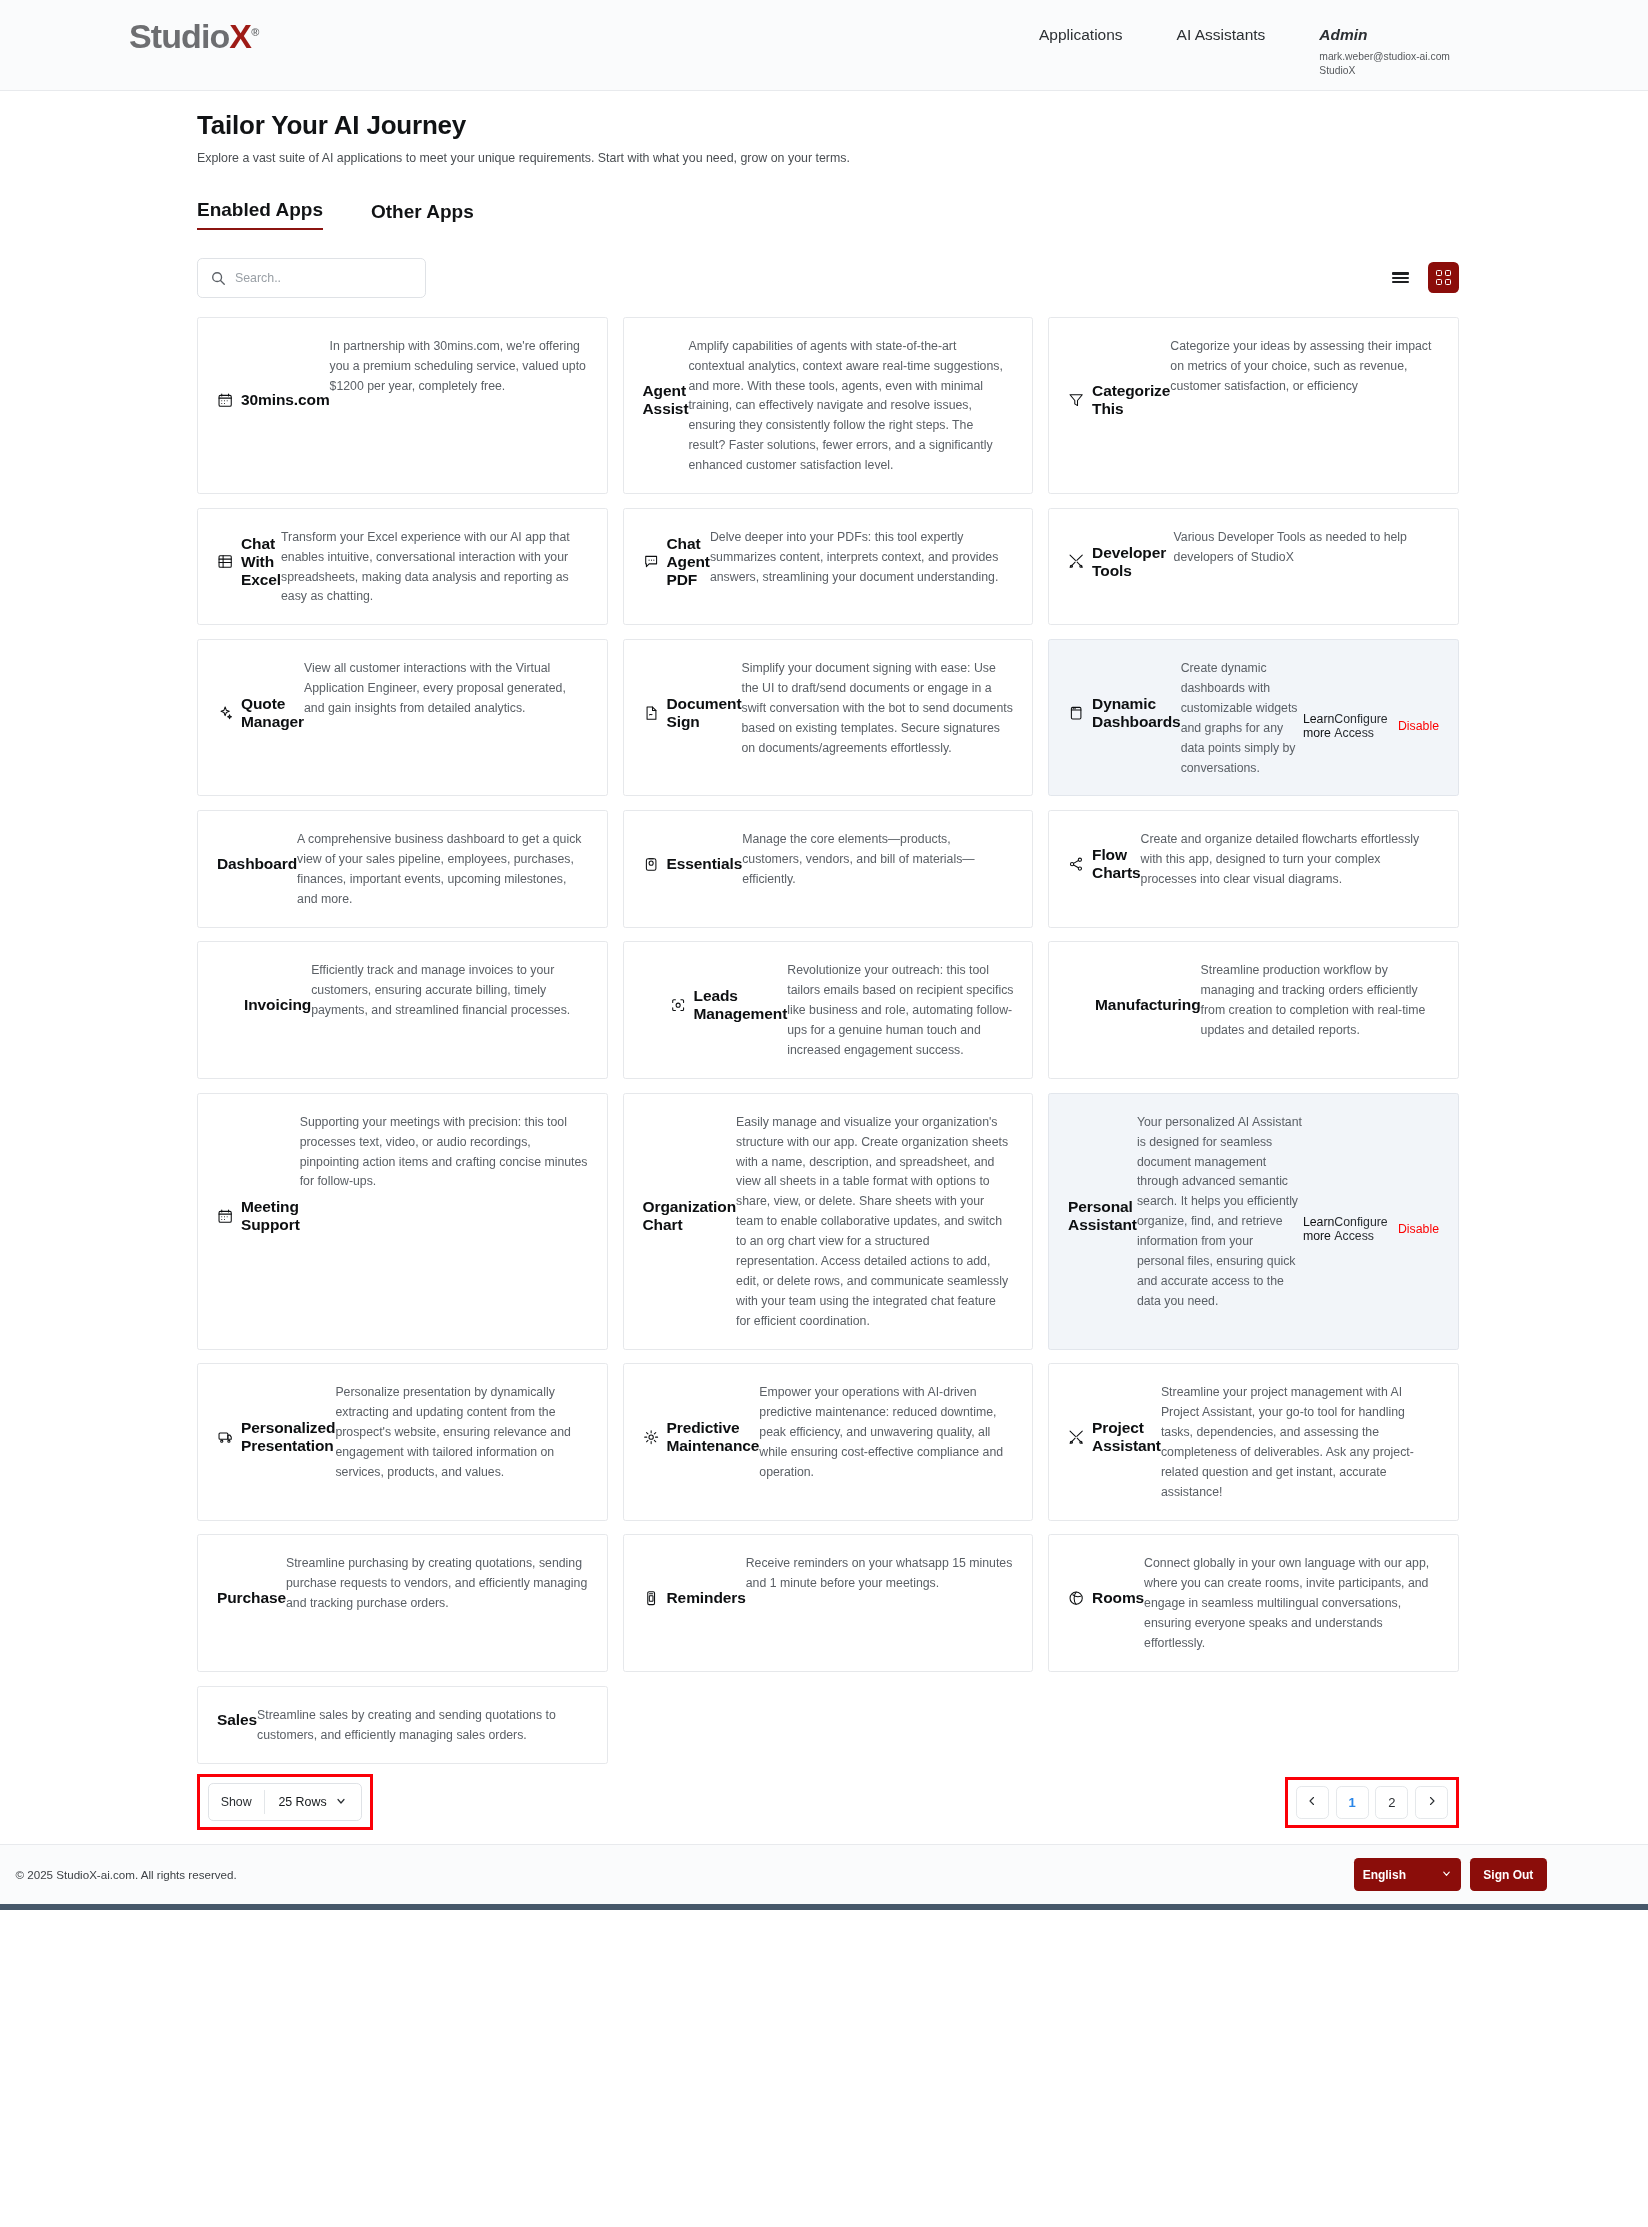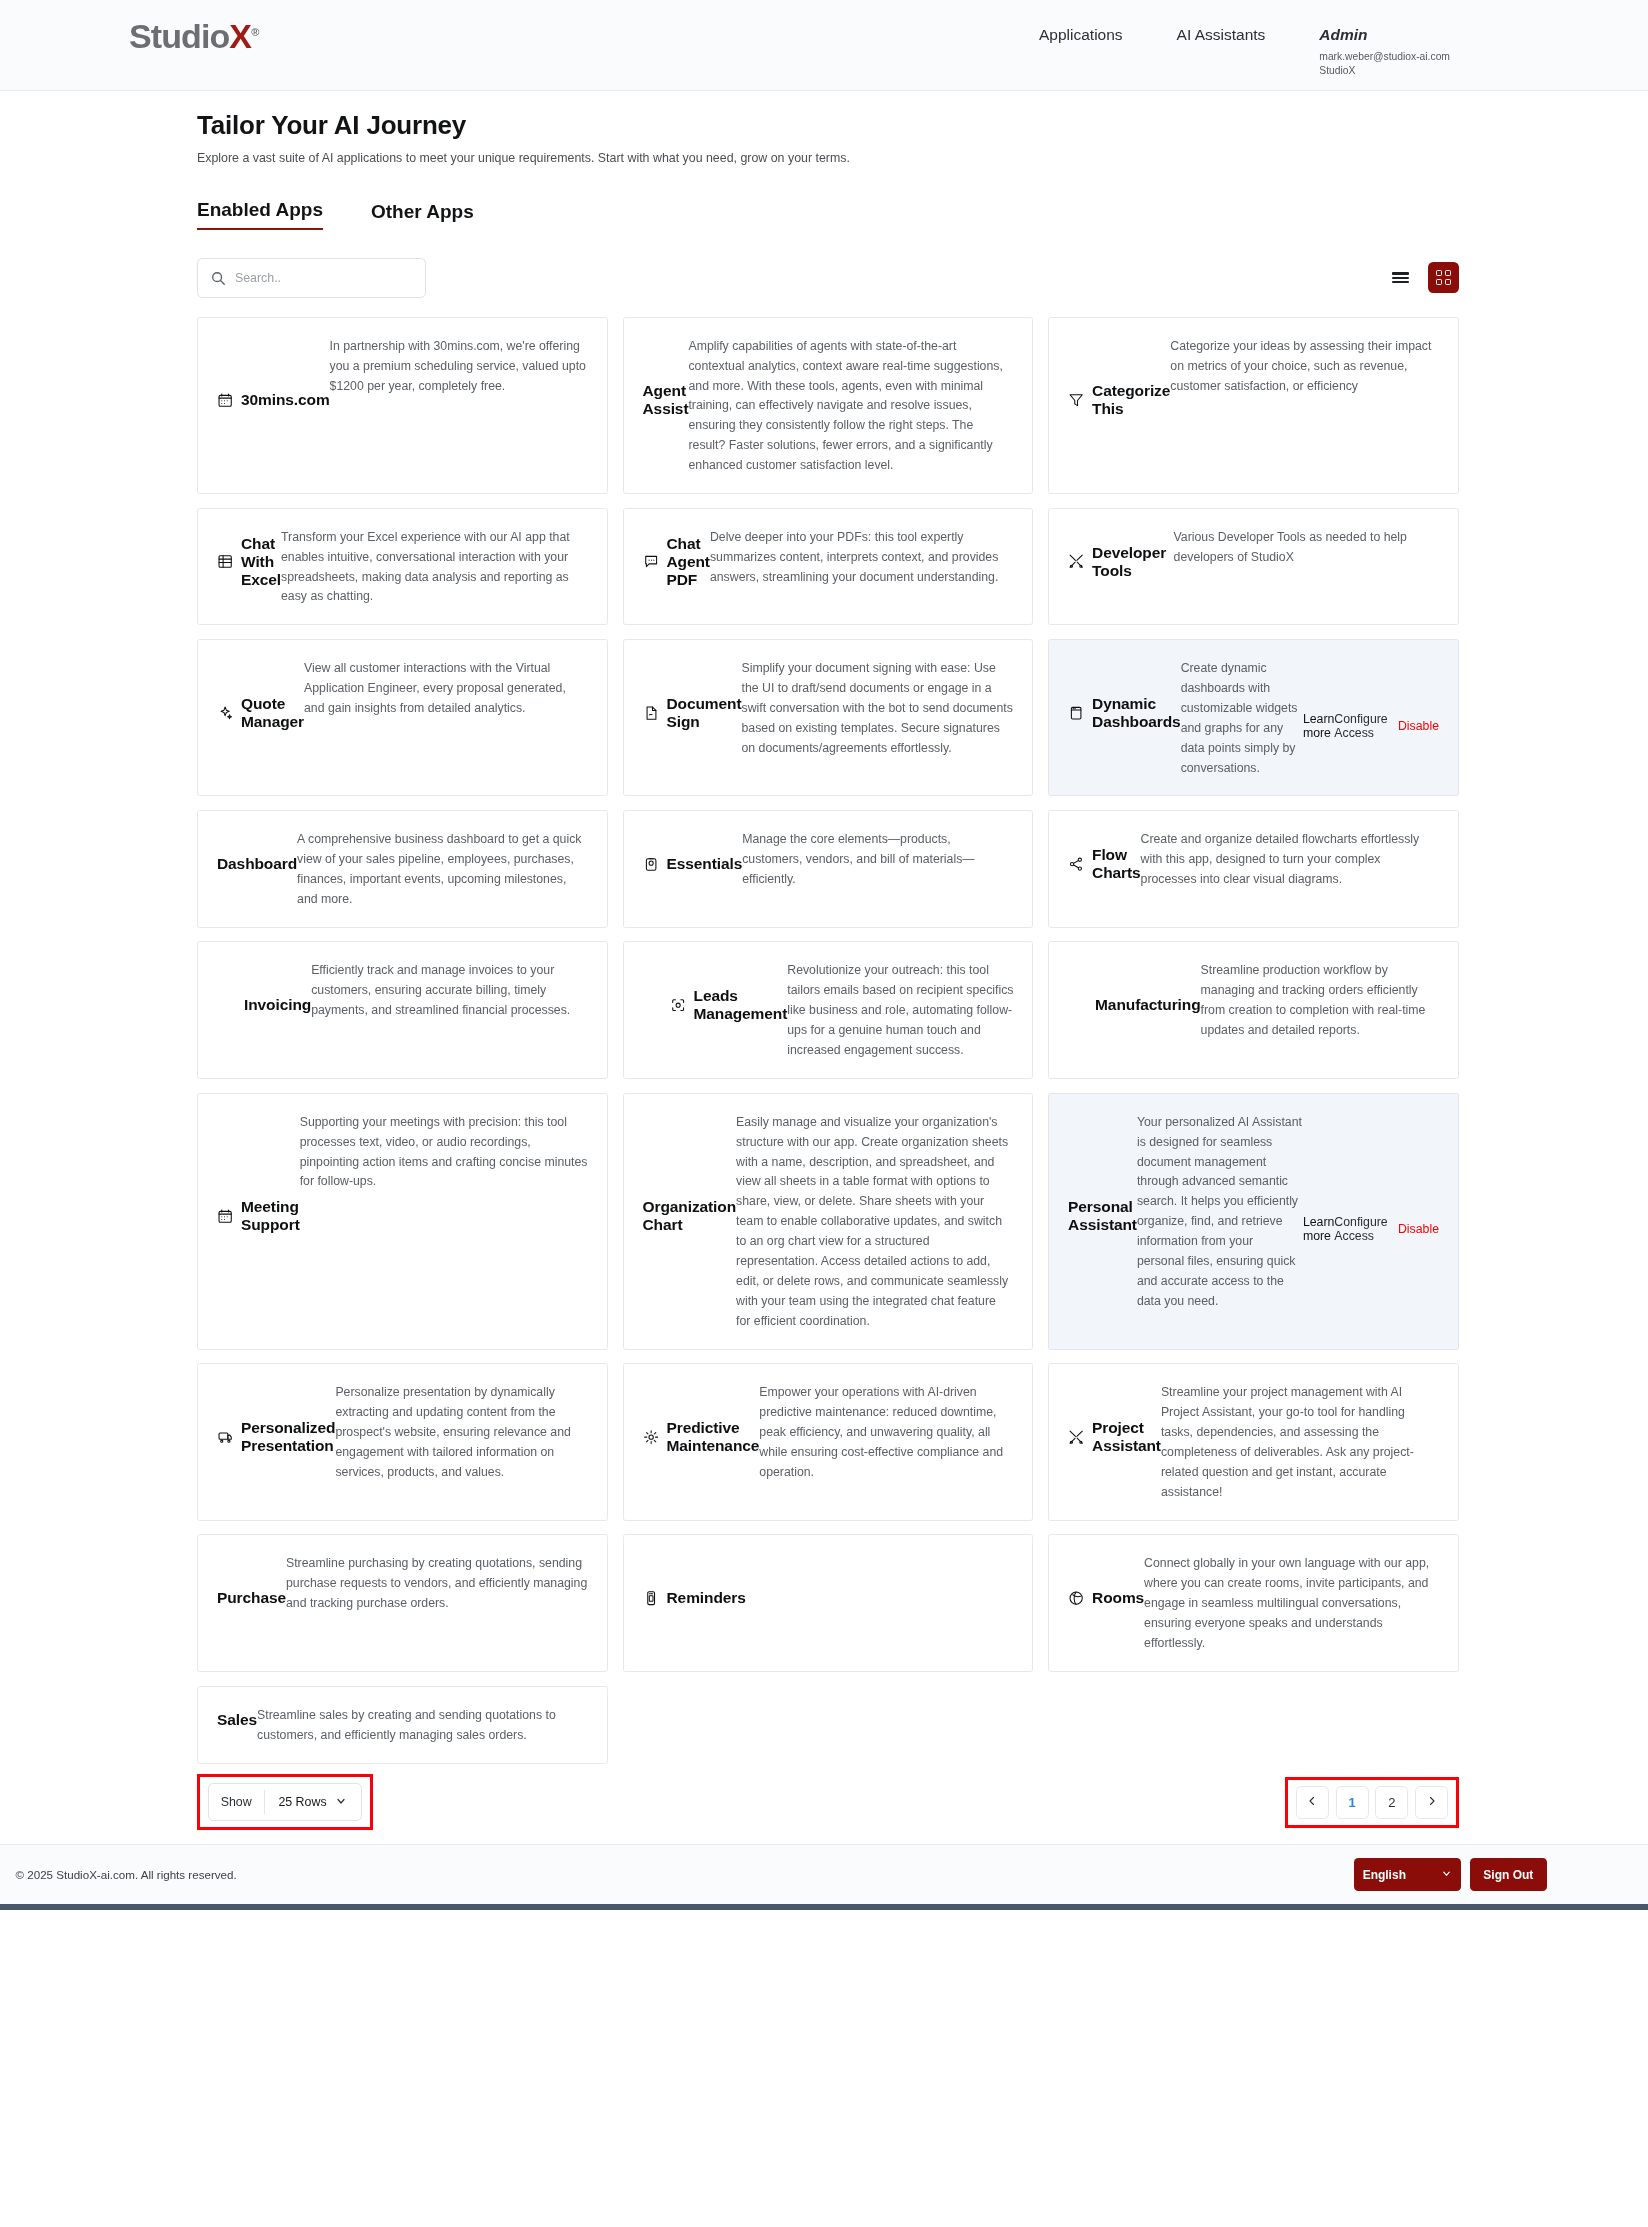--- a/index.html
+++ b/index.html
@@ -630,20 +630,21 @@
           <div class="card-head">
             <span>
               <svg class="icon" viewBox="0 0 24 24" fill="none" stroke="#0d0f11" stroke-width="1.55" stroke-linecap="round" stroke-linejoin="round">
                 <rect x="7" y="2.5" width="10" height="19" rx="2"></rect>
                 <line x1="9.6" y1="5.5" x2="14.4" y2="5.5"></line>
                 <rect x="9.3" y="8.5" width="5.4" height="8" rx="0.6"></rect>
               </svg>
             </span>
             <div class="card-title">Reminders</div>
           </div>
+          <div class="card-desc">Receive reminders on your whatsapp 15 minutes and 1 minute before your meetings.</div>
         </div>
         <div class="card r8">
           <div class="card-head">
             <span>
               <svg class="icon" viewBox="0 0 24 24" fill="none" stroke="#0d0f11" stroke-width="1.55" stroke-linecap="round" stroke-linejoin="round">
                 <circle cx="12" cy="12" r="9"></circle>
                 <path d="M12 3c-2.6 2.6-3 6-3 9s.4 6.4 3 9"></path>
                 <path d="M7 7c3 2.5 7.5 3.5 11.5 2.3"></path>
               </svg>
             </span>

